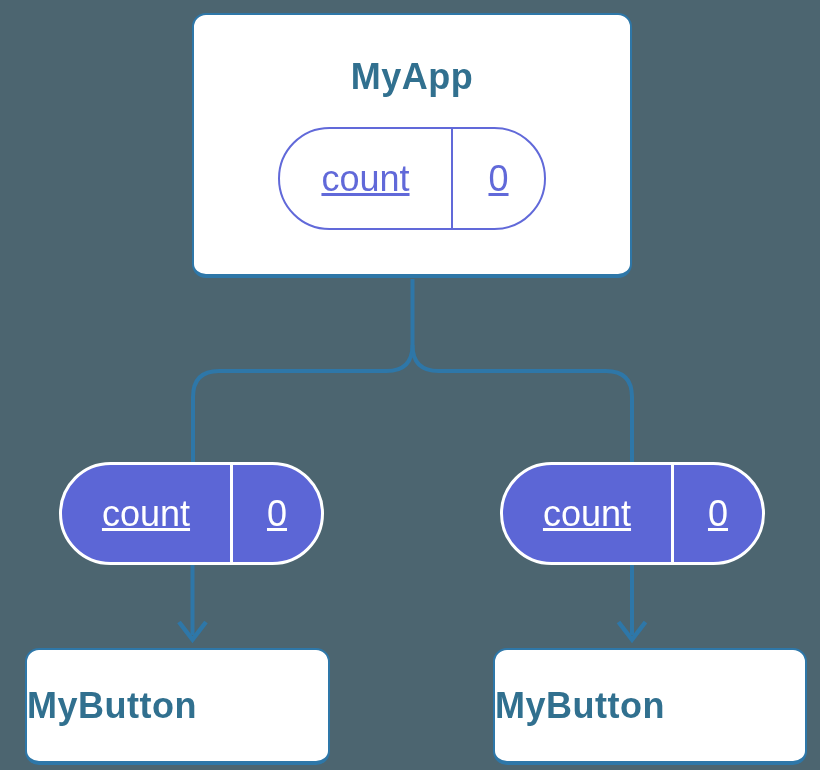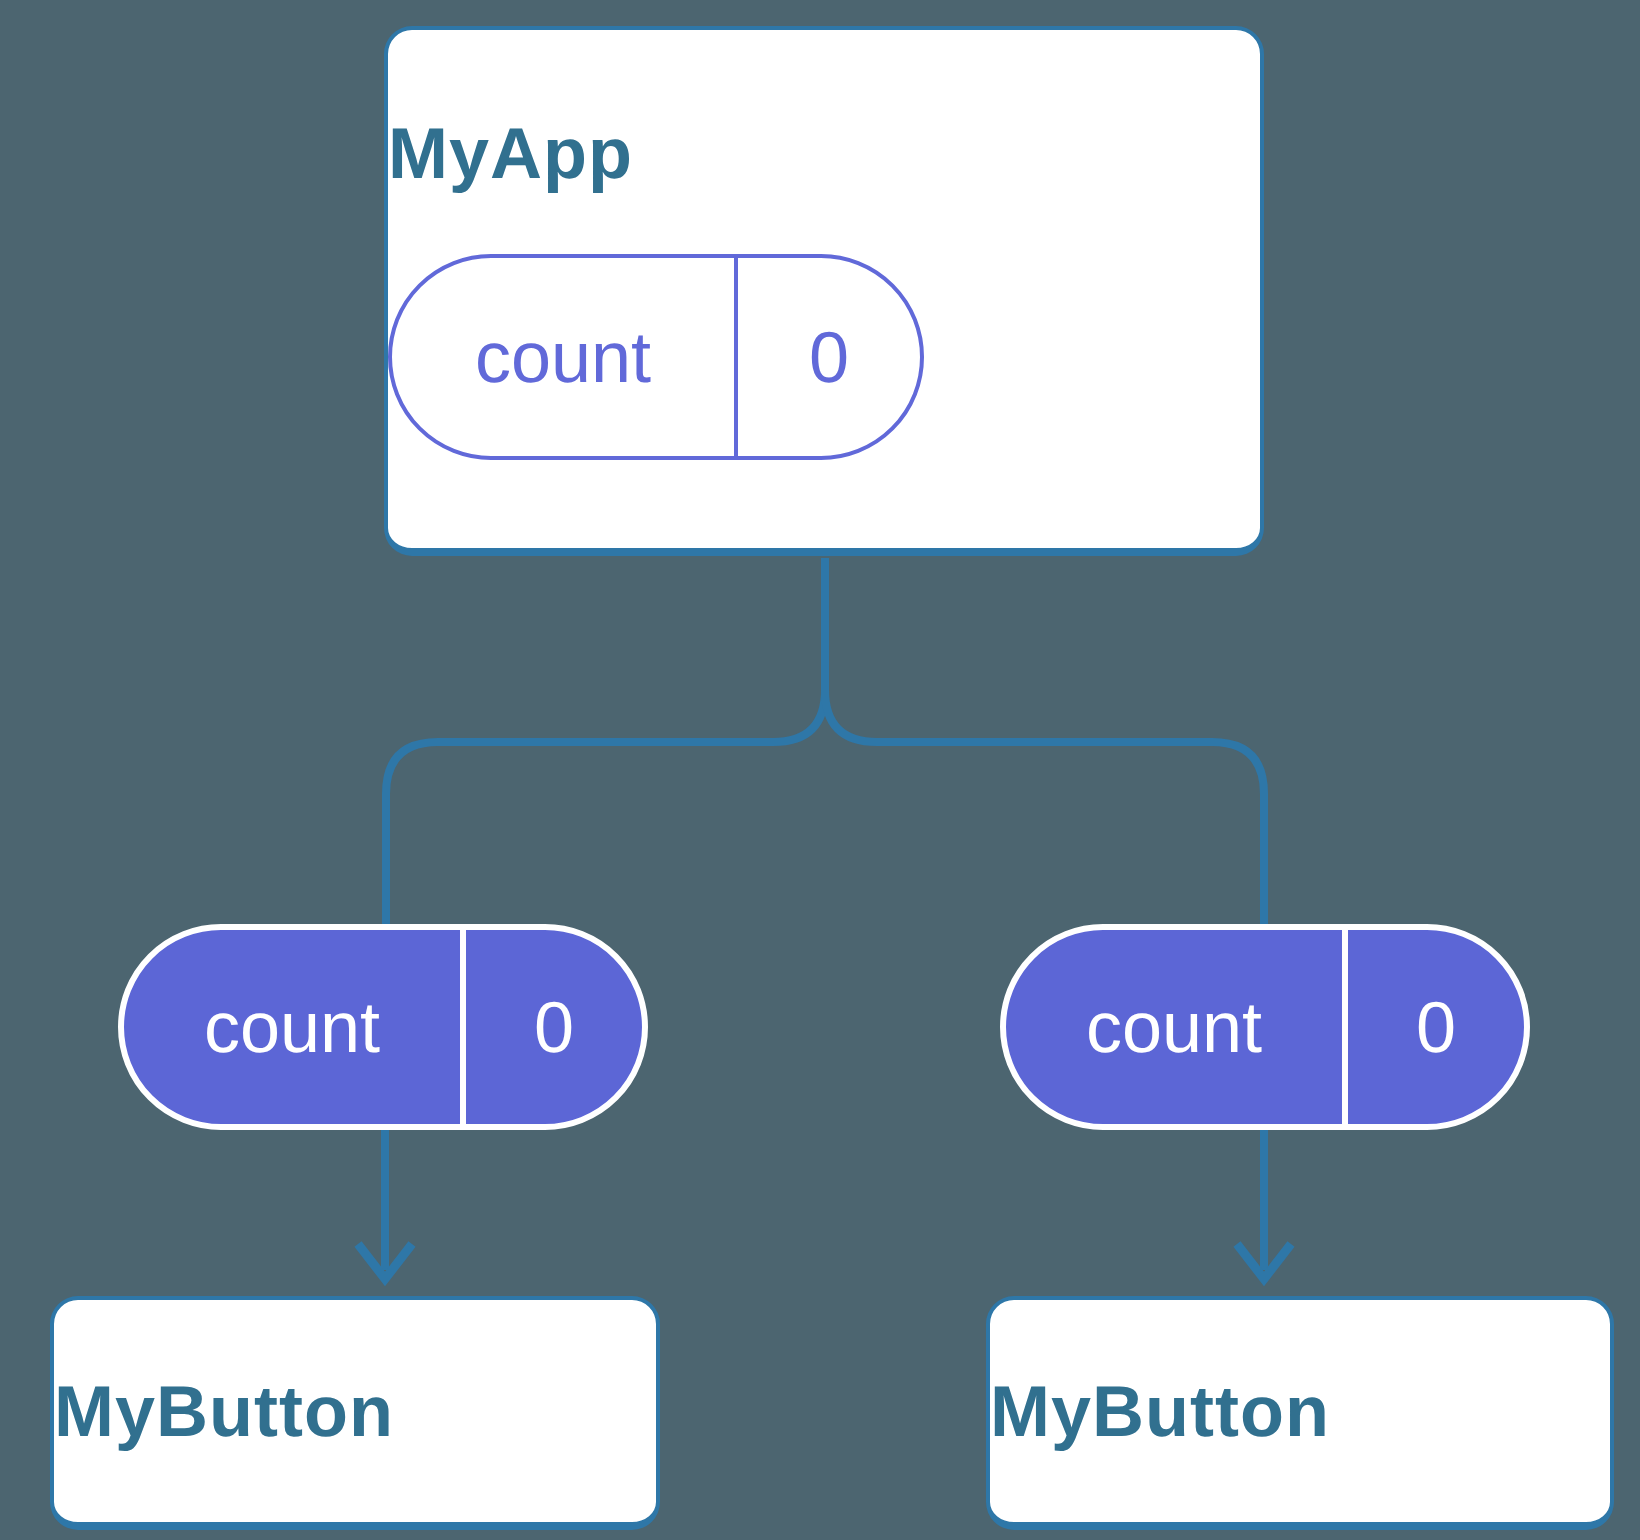--- a/index.html
+++ b/index.html
@@ -41,33 +41,35 @@
     background: var(--card-bg);
     border: 2px solid var(--card-border);
     border-bottom-width: 4px;
     border-radius: 14px;
   }
   .root-card {
     left: 192px; top: 13px;
     width: 440px; height: 265px;
     display: flex;
     flex-direction: column;
+    align-items: center;
     padding-top: 40px;
   }
   .card-title {
     font-size: 36px;
     font-weight: 600;
     line-height: 44px;
     color: var(--title-text);
     letter-spacing: 0.5px;
   }
   .pill {
     display: flex;
     border-radius: 60px;
     overflow: hidden;
+    text-decoration: underline;
   }
   .pill .cell {
     display: flex;
     align-items: center;
     justify-content: center;
     font-size: 36px;
   }
   .pill .cell-value { flex: 1; }
   .pill-outline {
     margin-top: 28px;

